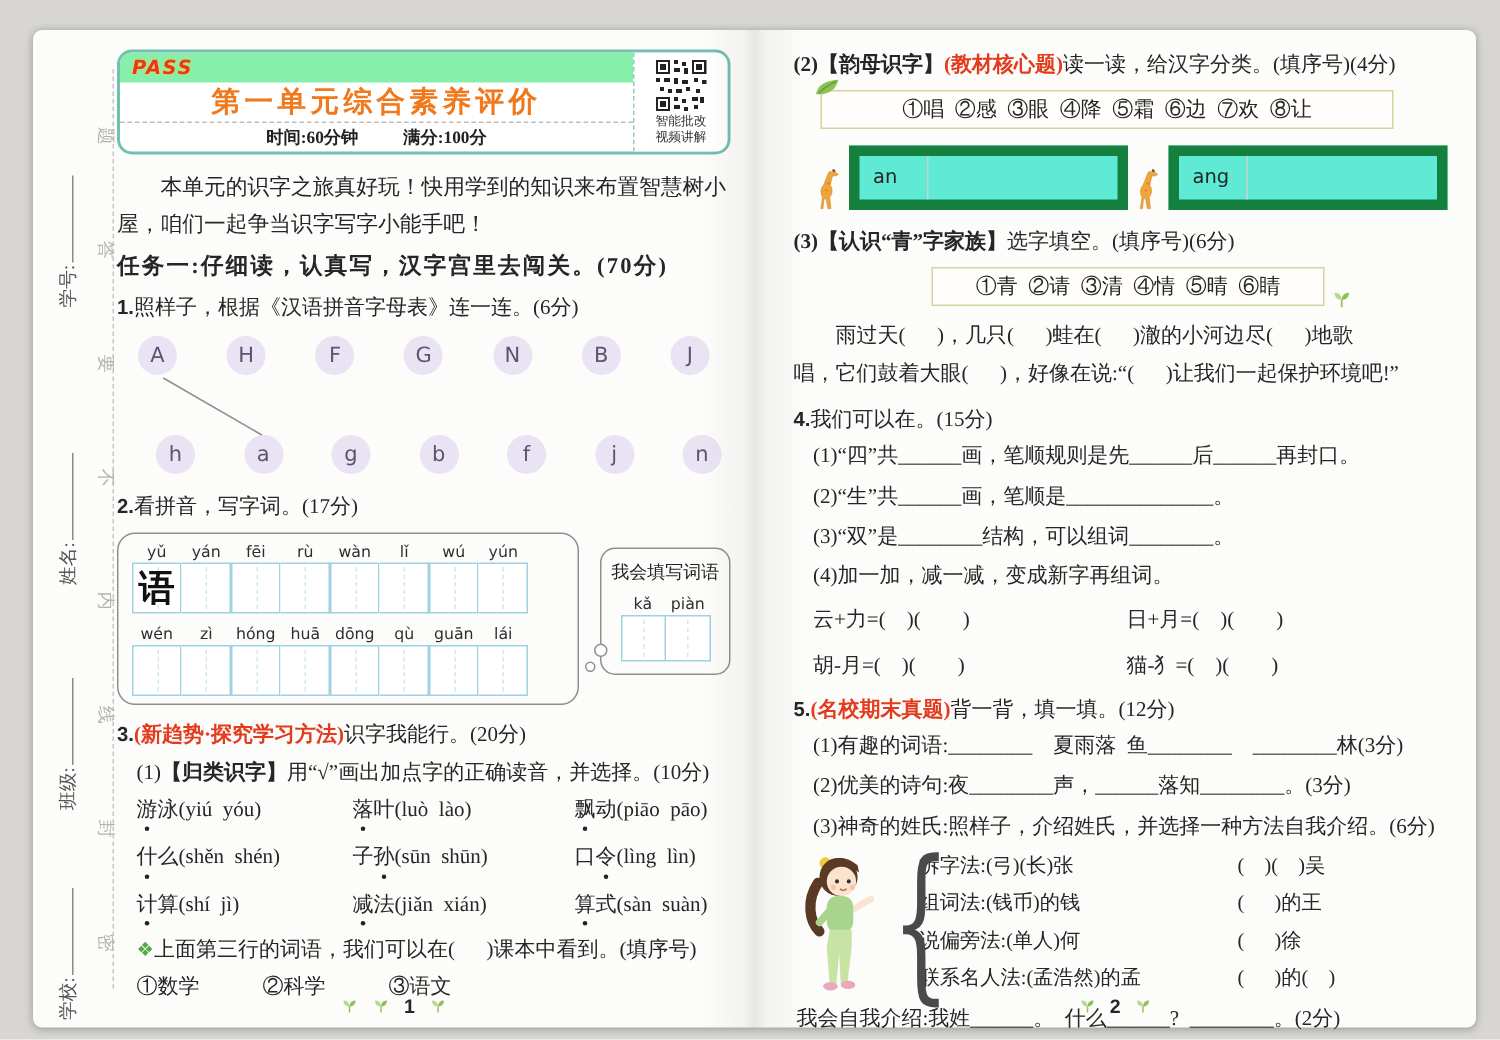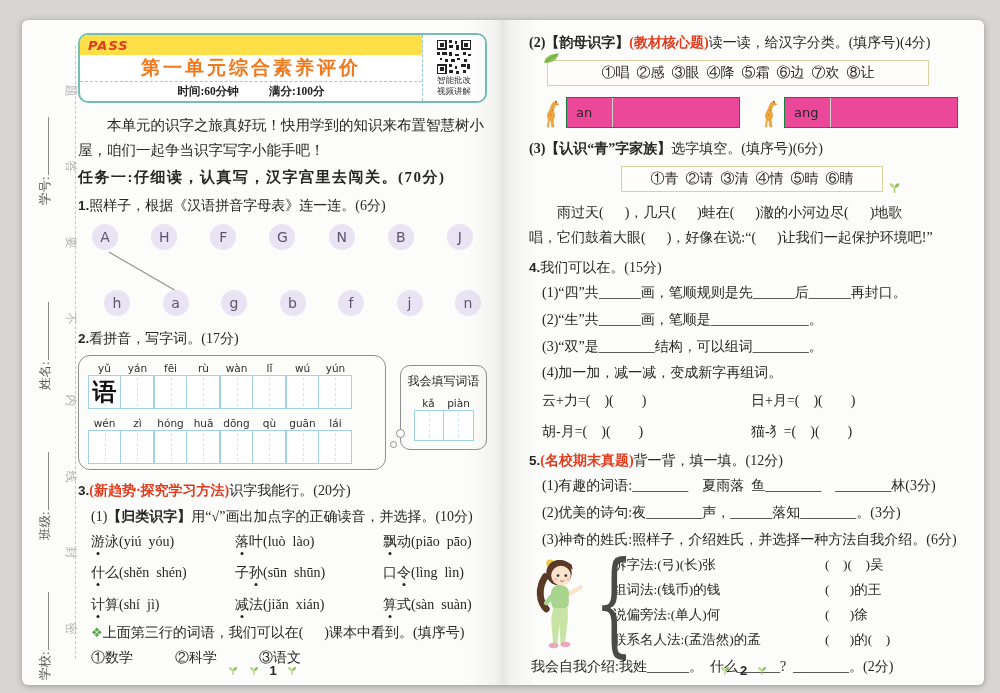--- a/index.html
+++ b/index.html
@@ -24,21 +24,21 @@
     font-size:12.5px;color:#555;white-space:nowrap}
   .mblank{display:inline-block;width:58px;border-bottom:1px solid #8a8a8a;height:12px;margin-left:2px}
   .f1{top:185px}.f2{top:370px}.f3{top:520px}.f4{top:660px}
   .sealch{position:absolute;left:42px;font-size:12px;color:#b2b2b0;transform:rotate(90deg)}
   .s1{top:62px}.s2{top:138px}.s3{top:214px}.s4{top:290px}.s5{top:372px}.s6{top:448px}.s7{top:524px}.s8{top:600px}
 
   
   .pl-content{position:absolute;left:56px;right:16px;top:13px;bottom:24px}
   .exam-header{display:flex;border:2px solid #74bfb2;border-radius:10px;overflow:hidden;background:#fff;height:66px}
   .header-main{flex:1;display:flex;flex-direction:column;min-width:0}
-  .header-band{height:37px;background:#fde047;display:flex;align-items:center}
+  .header-band{height:37px;background:#86efac;display:flex;align-items:center}
   .brand-logo{margin-left:8px;width:58px;font-family:"DejaVu Sans",sans-serif;font-style:italic;font-weight:bold;
     font-size:13px;color:#e23b1e;letter-spacing:1px;text-shadow:0 0 2px #ffd04a,0 0 1px #ffd04a}
   .series{flex:1;text-align:center;font-family:"Liberation Sans","DejaVu Sans",sans-serif;
     font-weight:bold;font-size:12px;color:#30413d;padding-right:56px}
   .exam-title{flex:1;display:flex;align-items:center;justify-content:center;font-size:19px;font-weight:bold;
     color:#f0791e;letter-spacing:3px;border-bottom:1px dashed #bdbdbd}
   .header-meta{height:34px;display:flex;align-items:center;justify-content:center;gap:30px;
     font-size:11.5px;font-weight:bold;color:#222}
   .header-qr{width:62px;border-left:1px dashed #8fccc2;display:flex;flex-direction:column;align-items:center;justify-content:center;gap:1px;background:#fff}
   .qr-cap{font-size:8.5px;color:#333;line-height:1.2}
@@ -94,21 +94,21 @@
   .pfoot{position:absolute;bottom:7px;left:0;right:0;display:flex;align-items:center;justify-content:center;gap:9px}
   .pfoot b{font-family:"Liberation Sans","DejaVu Sans",sans-serif;font-size:13px}
 
   
   .pr-content{position:absolute;left:26px;right:24px;top:14px;bottom:24px;font-size:14px}
   .charbox{position:relative;margin:8px 0 0 18px;width:382px;border:1px solid #d8d2a0;background:#fffefb;
     padding:3px 4px;text-align:center;font-size:14px;box-sizing:border-box}
   .leaf{position:absolute;left:-5px;top:-9px}
   .bins{display:flex;justify-content:space-between;margin-top:11px;padding:0 2px 0 10px}
   .bin{display:flex;align-items:flex-end;gap:4px}
-  .bin-box{display:flex;border:1px solid #15803d;background:#ec4899}
+  .bin-box{display:flex;border:7px solid #15803d;background:#5eead4}
   .bin-label{width:46px;height:29px;display:flex;align-items:center;padding-left:9px;
     font-family:"DejaVu Sans",sans-serif;font-size:13px;border-right:1px solid #cfcfcd;box-sizing:border-box}
   .bin-blank{width:126px;height:29px}
   .charbox2{position:relative;margin:8px 0 0 92px;width:262px;border:1px solid #d8d2a0;background:#fffefb;
     padding:3px 4px;text-align:center;box-sizing:border-box}
   .sprig{position:absolute;right:-20px;bottom:-3px}
   .passage{margin-top:8px;line-height:1.8}
   .passage .p1{text-indent:2em}
   .item{margin-top:5px;padding-left:13px;line-height:1.55}
   .eqs{display:grid;grid-template-columns:1fr 1fr;row-gap:13px;padding-left:13px;margin-top:8px}

